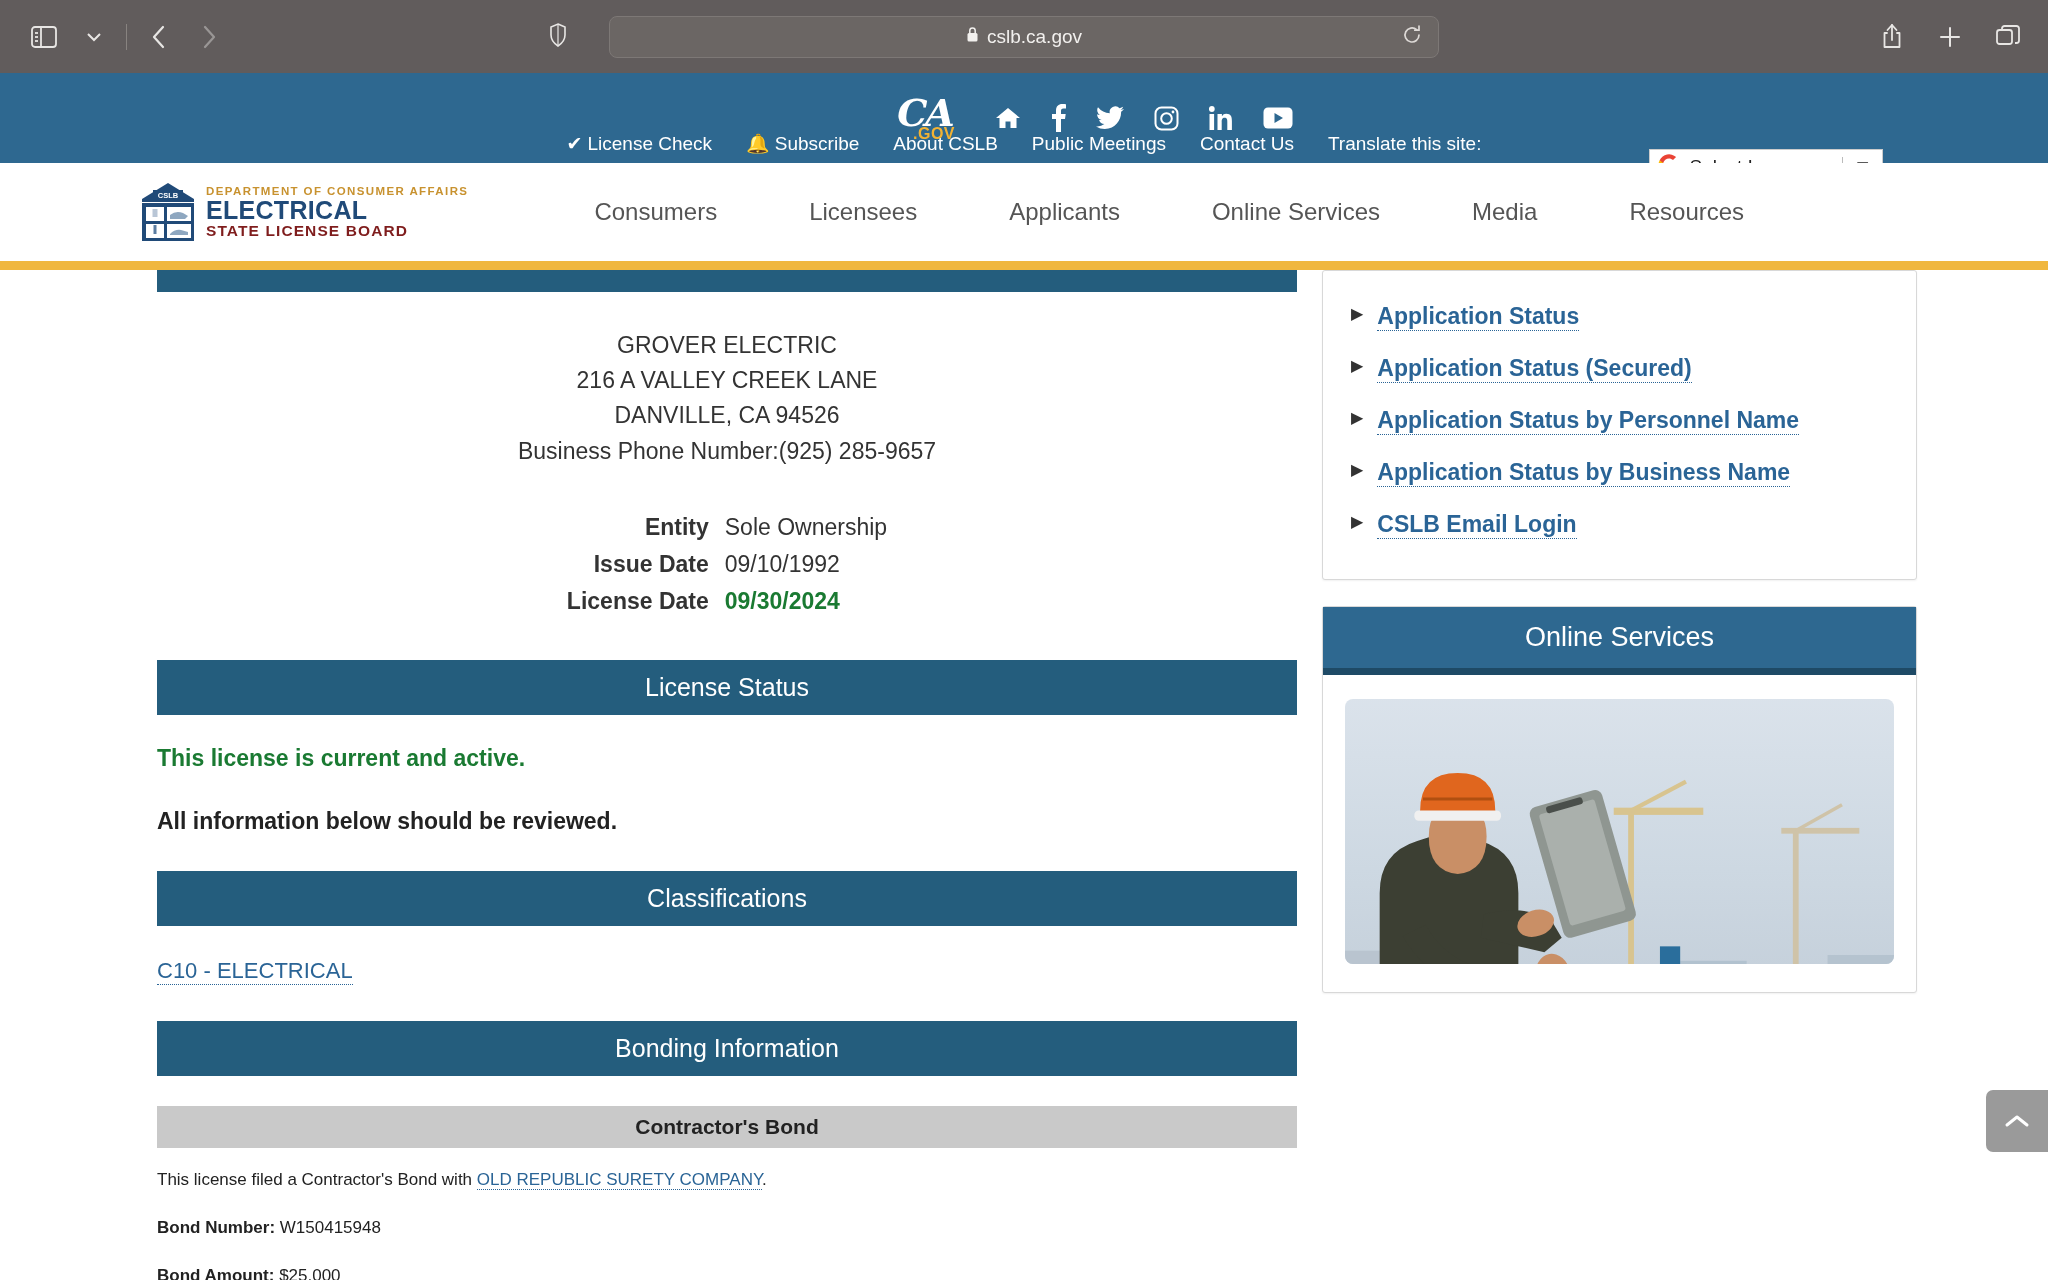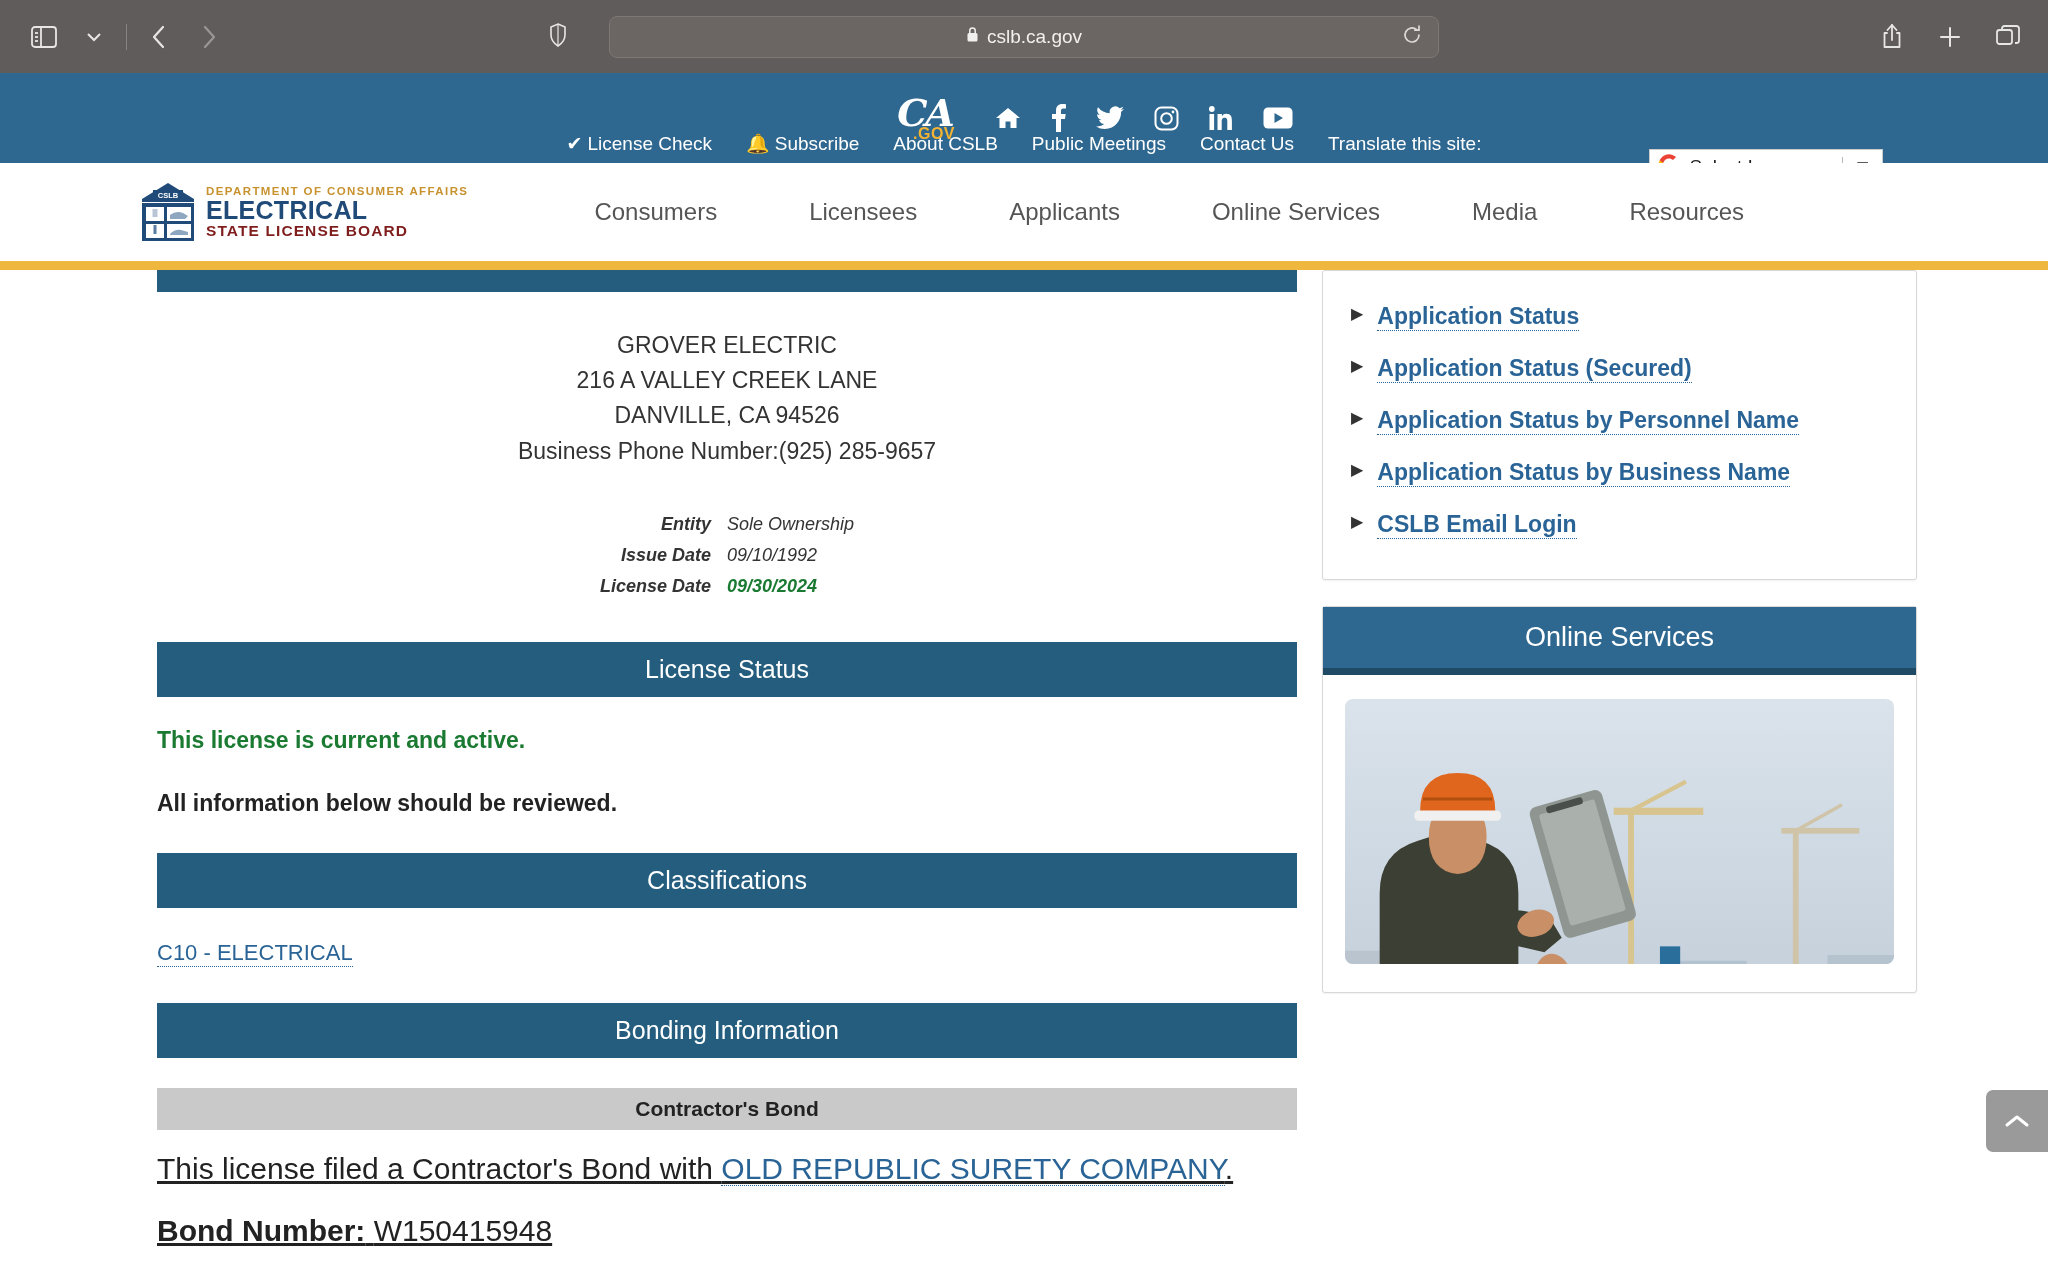--- a/index.html
+++ b/index.html
@@ -162,21 +162,21 @@
     overflow: hidden;
   }
   .wrap { display: flex; gap: 0; }
 
   .main-col { width: 1140px; margin-left: 157px; }
   .clip-header { height: 22px; background: #245d7d; width: 1140px; margin-bottom: 30px; }
 
   .biz-block { text-align: center; color: #333; font-size: 23px; line-height: 1.53; padding-top: 6px; }
 
   .kv-table { margin: 40px auto 0; border-collapse: collapse; }
-  .kv-table td { font-size: 18px; padding: 5px 0; color: #333; font-style: italic; }
+  .kv-table td { font-size: 23px; padding: 5px 0; color: #333; }
   .kv-table td.k { text-align: right; font-weight: bold; padding-right: 16px; }
   .kv-table td.v { text-align: left; }
   .kv-table td.v.green { color: #1a7a32; font-weight: bold; }
 
   .sect-head {
     background: #245d7d;
     color: #fff;
     font-size: 25px;
     text-align: center;
     padding: 13px 0;
@@ -187,21 +187,21 @@
     background: #c9c9c9;
     color: #222;
     font-size: 21px;
     font-weight: bold;
     text-align: center;
     padding: 9px 0;
     margin-top: 30px;
   }
   .status-green { color: #1a7a32; font-weight: bold; font-size: 23px; margin-top: 30px; }
   .review-note { color: #222; font-weight: bold; font-size: 23px; margin-top: 36px; }
-  .body-line { color: #222; font-size: 30px; margin-top: 28px; text-decoration: underline; }
+  .body-line { color: #222; font-size: 17px; margin-top: 28px; }
   .body-line.first { margin-top: 22px; }
   .body-line b { font-weight: bold; }
 
   a.dotlink {
     color: #2a6496;
     text-decoration: none;
     border-bottom: 1px dotted #2a6496;
   }
 
   .class-link { display: inline-block; margin-top: 32px; font-size: 22px; }

